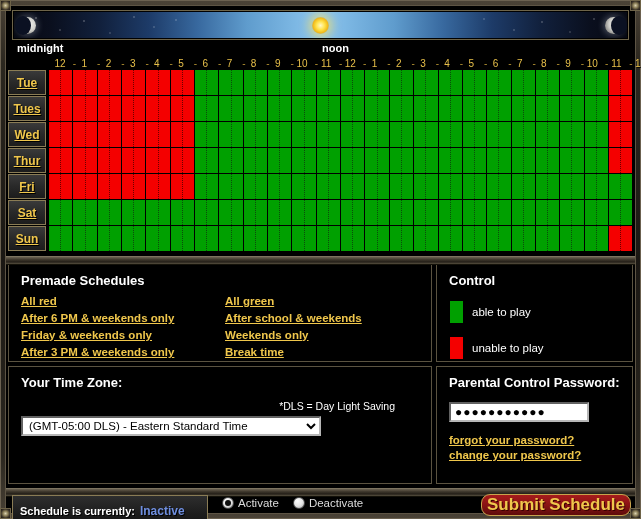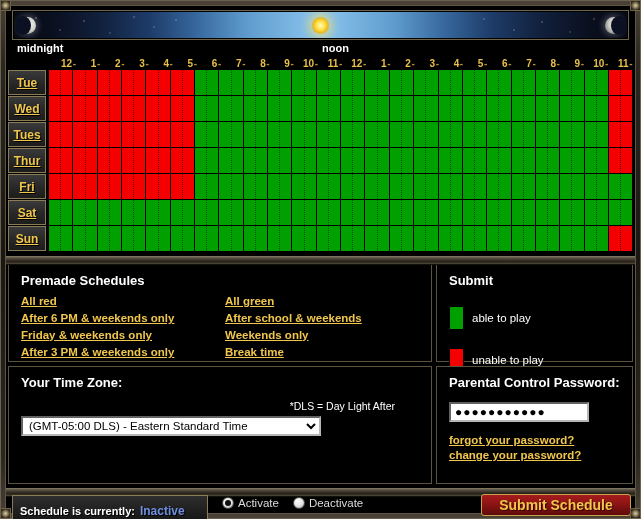--- a/index.html
+++ b/index.html
@@ -107,22 +107,22 @@
   .tod-midnight{left:17px;top:42px;}
   .tod-noon{left:322px;top:42px;}
 
   
   .ruler{
     position:absolute;left:48px;top:56px;width:581px;height:15px;
     display:flex;z-index:6;
   }
   .ruler .hr{
     flex:0 0 auto;width:24.2px;
-    color:#e8c04a;font-size:10px;font-weight:bold;
-    text-align:right;line-height:15px;
+    color:#e8c04a;font-size:10px;font-weight:normal;
+    text-align:center;line-height:15px;
     text-shadow:1px 1px 0 #000;
     position:relative;
   }
   .ruler .hr:not(:last-child):after{
     content:"-";position:absolute;right:-4px;top:0;color:#b09031;font-size:10px;
   }
 
   
   .grid-panel{
     position:absolute;left:8px;top:70px;width:625px;height:184px;
@@ -185,21 +185,21 @@
 
   .premade-cols{display:flex;margin-top:7px;}
   .premade-col{flex:1 1 0;}
   .premade-col.right{padding-left:10px;}
   .plink{
     display:block;color:#f0c74c;font-size:11.5px;font-weight:bold;
     text-decoration:underline;margin-bottom:5px;cursor:pointer;
     text-shadow:1px 1px 0 #000;white-space:nowrap;
   }
 
-  .legend-row{display:flex;align-items:center;margin-top:18px;}
+  .legend-row{display:flex;align-items:center;margin-top:12px;}
   .legend-swatch{width:13px;height:22px;margin-right:8px;border:1px solid #000;}
   .legend-text{color:#ffffff;font-size:11.5px;}
 
   .dls-note{
     color:#ffffff;font-size:10.5px;text-align:right;
     margin-top:10px;padding-right:24px;
   }
   .tz-select{
     margin-top:4px;width:300px;height:20px;
     font-family:"Liberation Sans", sans-serif;font-size:11.5px;
@@ -246,23 +246,23 @@
   .radio-dot.on:after{
     content:"";position:absolute;left:2px;top:2px;width:6px;height:6px;border-radius:50%;
     background:#0e0e0e;
   }
   .radio-label{color:#dcdcdc;font-size:11.5px;text-shadow:1px 1px 0 #000;}
 
   .submit-btn{
     position:absolute;right:10px;top:-1px;width:150px;height:22px;
     background:linear-gradient(180deg,#a61c1c 0%,#8d1414 45%,#5e0b0b 100%);
     border:1px solid #c8a34e;
-    border-radius:3px;
-    box-sizing:border-box;
-    color:#f0c74c;font-size:14px;font-weight:bold;
+    border-radius:9px;
+    box-sizing:border-box;
+    color:#f0c74c;font-size:17px;font-weight:bold;
     display:flex;align-items:center;justify-content:center;
     text-shadow:1px 1px 0 #3a0000;cursor:pointer;
   }
 </style>
 </head>
 <body>
 
 <div id="app">
   <div class="frame">
     <div class="frame-inner"></div>
@@ -362,21 +362,21 @@
           <div class="cell g half"></div>
           <div class="cell g"></div>
           <div class="cell g half"></div>
           <div class="cell g"></div>
           <div class="cell r half"></div>
           <div class="cell r"></div>
         </div>
       </div>
       <div class="day-row">
         <div class="day-label">
-          <span>Wed</span>
+          <span>Tues</span>
         </div>
         <div class="cells">
           <div class="cell r half"></div>
           <div class="cell r"></div>
           <div class="cell r half"></div>
           <div class="cell r"></div>
           <div class="cell r half"></div>
           <div class="cell r"></div>
           <div class="cell r half"></div>
           <div class="cell r"></div>
@@ -417,21 +417,21 @@
           <div class="cell g half"></div>
           <div class="cell g"></div>
           <div class="cell g half"></div>
           <div class="cell g"></div>
           <div class="cell r half"></div>
           <div class="cell r"></div>
         </div>
       </div>
       <div class="day-row">
         <div class="day-label">
-          <span>Tues</span>
+          <span>Wed</span>
         </div>
         <div class="cells">
           <div class="cell r half"></div>
           <div class="cell r"></div>
           <div class="cell r half"></div>
           <div class="cell r"></div>
           <div class="cell r half"></div>
           <div class="cell r"></div>
           <div class="cell r half"></div>
           <div class="cell r"></div>
@@ -716,38 +716,38 @@
             <a class="plink">After school &amp; weekends</a>
             <a class="plink">Weekends only</a>
             <a class="plink">Break time</a>
           </div>
       </div>
     </div>
   </div>
 
   <div class="panel" id="legend-panel">
     <div class="panel-body">
-      <h3>Submit</h3>
+      <h3>Control</h3>
       <div id="legend-items">
           <div class="legend-row">
             <div class="legend-swatch" style="background: rgb(0, 160, 0);"></div>
             <div class="legend-text">able to play</div>
           </div>
           <div class="legend-row">
             <div class="legend-swatch" style="background: rgb(244, 0, 0);"></div>
             <div class="legend-text">unable to play</div>
           </div>
         </div>
     </div>
   </div>
 
   <div class="panel" id="timezone-panel">
     <div class="panel-body">
       <h3>Your Time Zone:</h3>
-      <div class="dls-note">*DLS = Day Light After</div>
+      <div class="dls-note">*DLS = Day Light Saving</div>
       <select class="tz-select">
         <option>(GMT-05:00 DLS) - Eastern Standard Time</option>
       </select>
     </div>
   </div>
 
   <div class="panel" id="password-panel">
     <div class="panel-body">
       <h3>Parental Control Password:</h3>
       <input class="pw-input" type="text" readonly="" value="●●●●●●●●●●●" style="">

